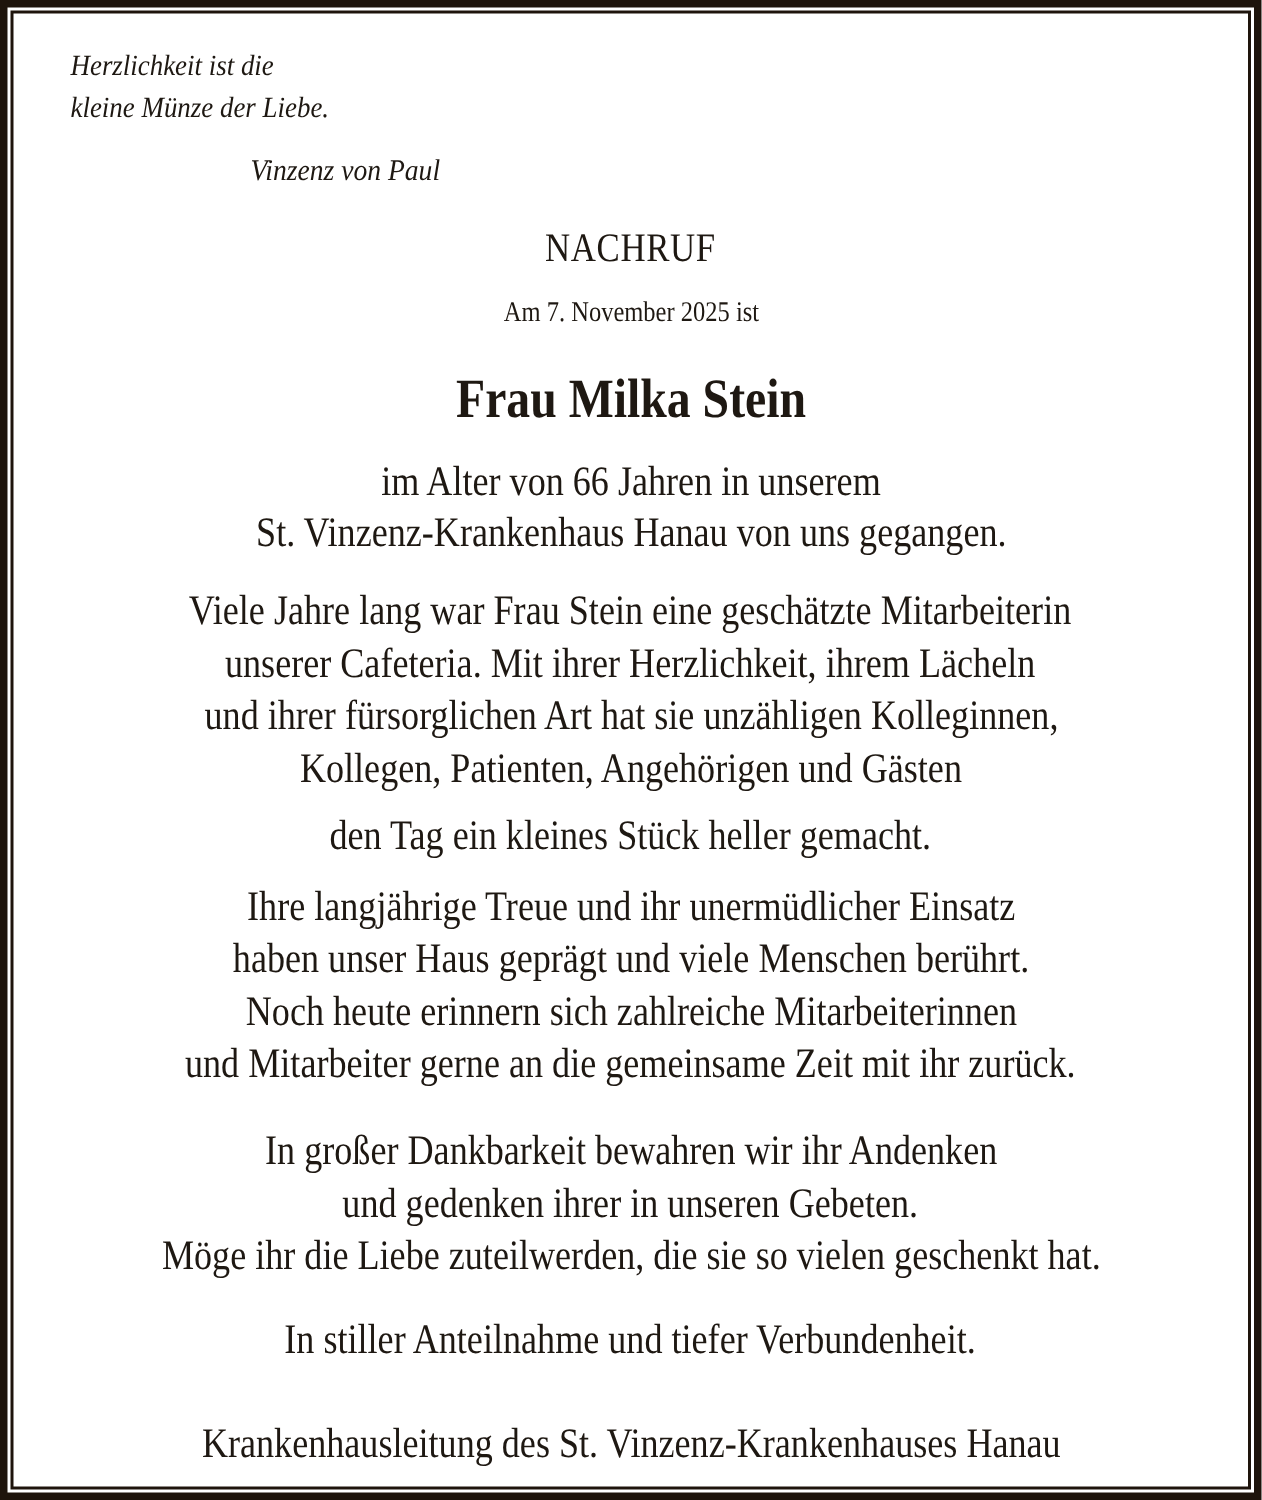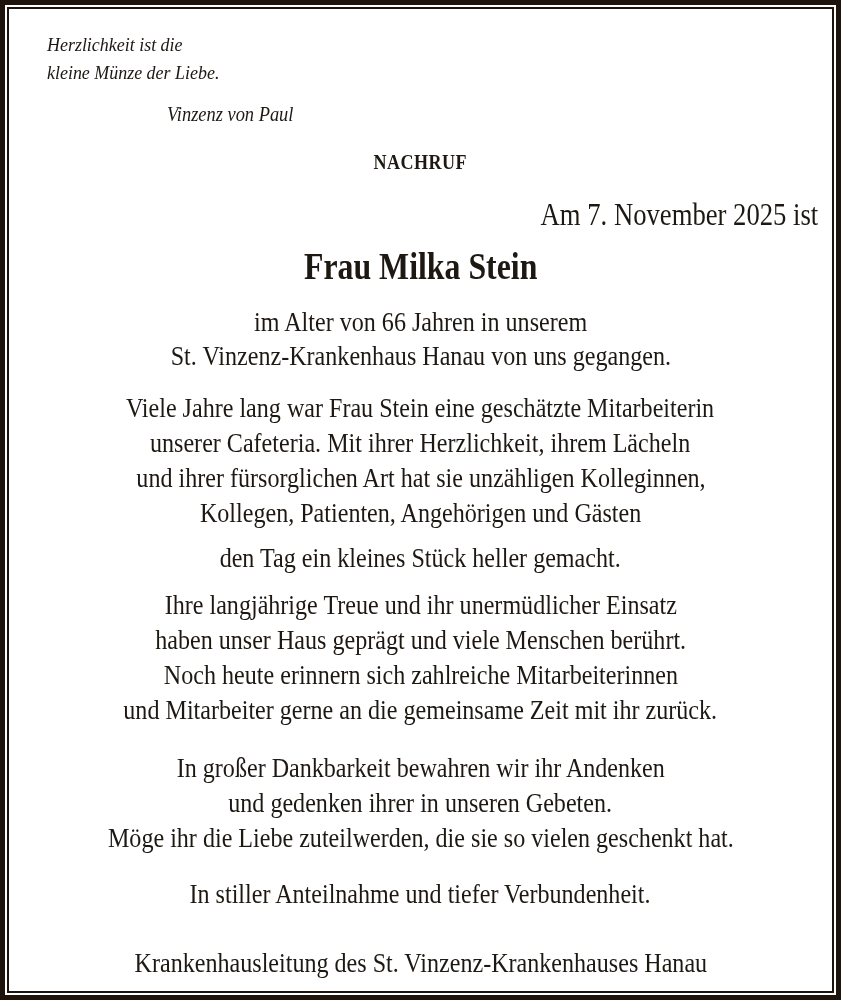--- a/index.html
+++ b/index.html
@@ -21,22 +21,22 @@
       position: absolute; left: 0; width: 841px; text-align: center;
       white-space: nowrap; line-height: 1;
     }
     .cond { display: inline-block; transform: scaleX(0.86); transform-origin: center; }
     .quote {
       position: absolute; left: 37px; font-style: italic; font-size: 19.5px;
       white-space: nowrap; line-height: 1; margin-left: 10px;
     }
     .quote .cond { transform-origin: left; transform: scaleX(0.92); }
     .author { left: 157px; font-size: 20px; }
-    .title { font-weight: bold; font-size: 21px; letter-spacing: 0.5px; }
-    .date { font-size: 31px; text-align: right; }
+    .title { font-weight: normal; font-size: 27px; letter-spacing: 0.5px; }
+    .date { font-size: 19px; }
     .name { font-weight: bold; font-size: 37px; }
     .body { font-size: 28px; }
   </style>
 </head>
 <body>
 
 <div class="frame">
   <div class="inner"></div>
 </div>
 

